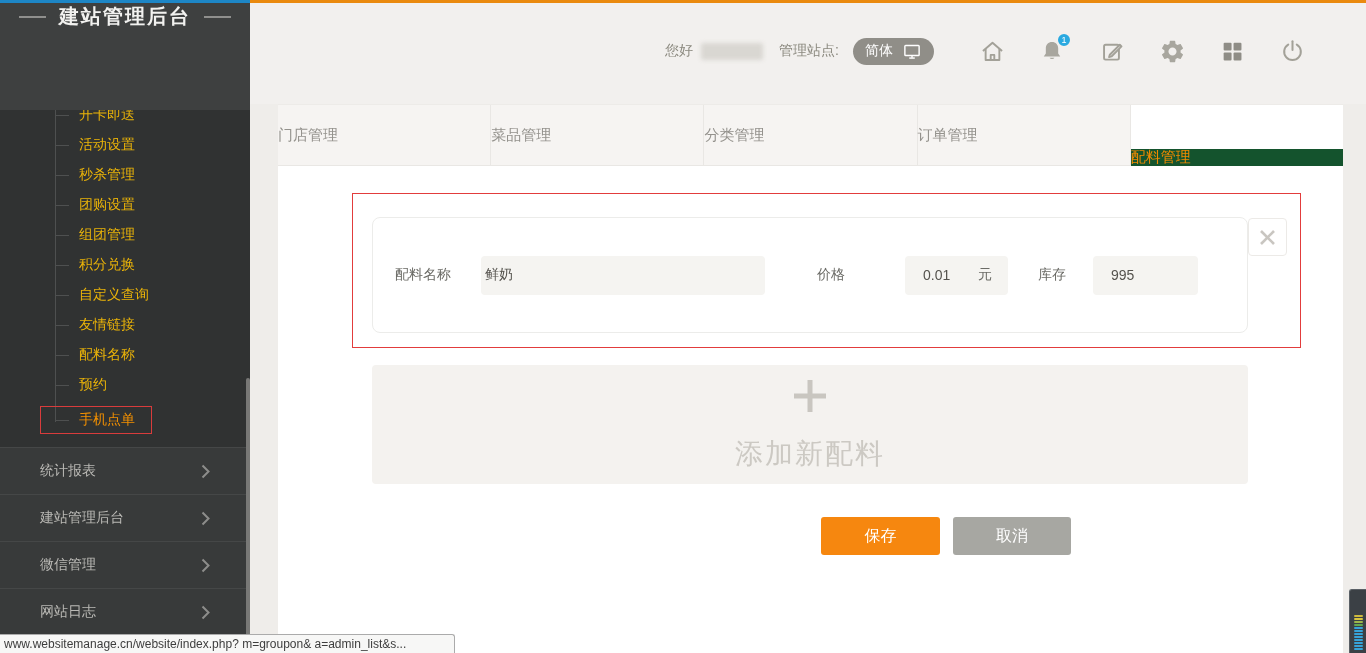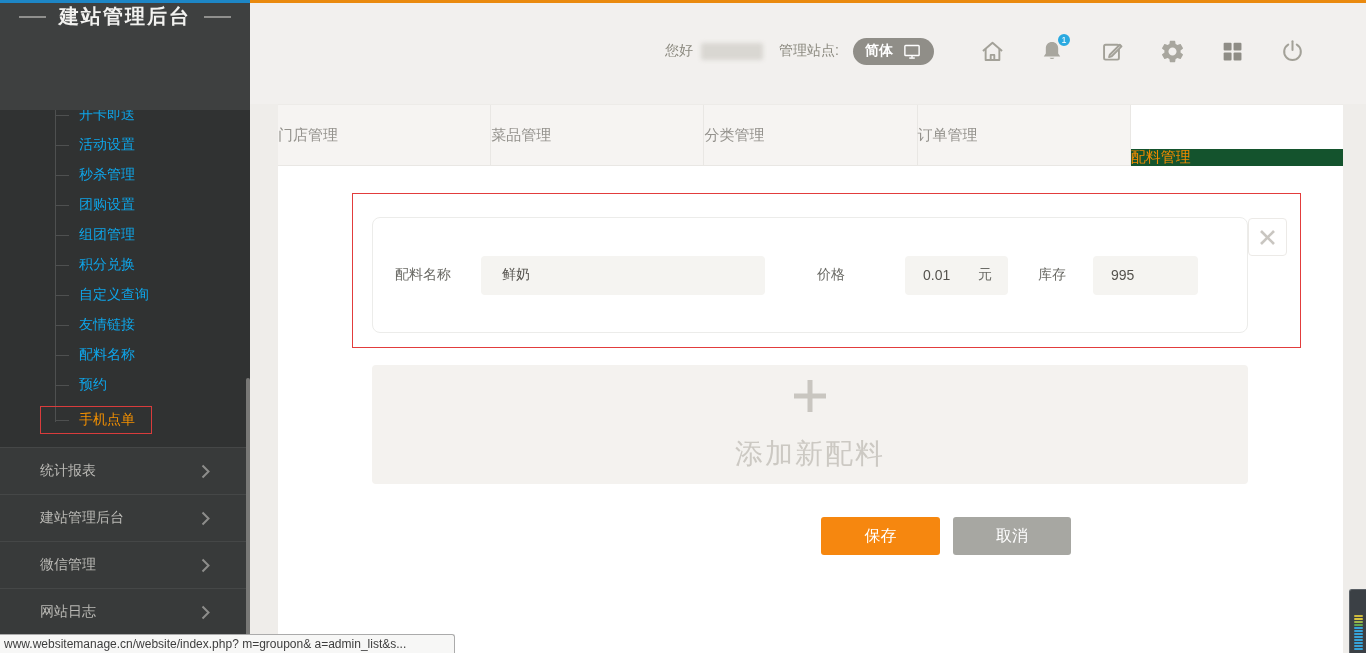--- a/index.html
+++ b/index.html
@@ -11,55 +11,55 @@
   .sidebar-topstrip { height:3px; background:#1d86c6; }
   .sidebar-header { height:107px; background:#3e4040; display:flex; align-items:flex-start; justify-content:center; }
   .sidebar-title { color:#f2f2f0; font-size:20px; font-weight:bold; letter-spacing:2px; display:flex; align-items:center; gap:13px; }
   .dash { width:27px; height:2px; background:#8f8f8d; }
 
   .submenu-wrap { position:relative; height:337px; background:#303232; overflow:hidden; }
   .tree-line { position:absolute; left:55px; top:0; width:1px; height:312px; background:#4e5050; }
   ul.submenu { list-style:none; margin-top:-10px; }
   li.sub-item { position:relative; height:30px; display:flex; align-items:center; padding-left:79px; cursor:pointer; }
   li.sub-item::before { content:''; position:absolute; left:55px; top:50%; width:14px; height:1px; background:#4e5050; }
-  .sub-label { color:#0ea5e9; font-size:14px; }
+  .sub-label { color:#eab308; font-size:14px; }
   li.sub-item.active { margin-top:5px; }
   li.sub-item.active .sub-label { color:#f39000; }
   li.sub-item.active::after { content:''; position:absolute; left:40px; top:1px; width:110px; height:26px; border:1px solid #d93c3c; }
 
   .sections { border-bottom:1px solid #454747; }
   .section-row { height:47px; border-top:1px solid #454747; background:#383a3a; display:flex; align-items:center; justify-content:space-between; padding:0 40px; cursor:pointer; }
   .section-label { color:#bab9b5; font-size:14px; }
 
   .sidebar-thumb { position:absolute; left:246px; top:378px; width:4px; height:268px; background:#787876; border-radius:2px; }
 
   
   .main-header { position:absolute; left:250px; top:0; right:0; height:104px; background:#f2f0ee; }
   .header-topstrip { height:3px; background:#ea8a0f; }
   .header-row { position:absolute; right:60px; top:37px; display:flex; align-items:center; }
   .greeting, .manage-label { font-size:14px; color:#8b897f; }
   .redacted { width:62px; height:17px; background:#d9d7d2; border-radius:2px; margin:0 16px 0 8px; filter:blur(2px); }
   .manage-label { margin-right:14px; }
-  .pill { height:27px; background:#908e88; border-radius:14px; display:flex; align-items:center; gap:9px; padding:0 12px; color:#fff; font-size:14px; cursor:pointer;font-weight:bold; }
+  .pill { height:27px; background:#908e88; border-radius:14px; display:flex; align-items:center; gap:9px; padding:0 12px; color:#fff; font-size:14px; cursor:pointer; }
   .icon-row { display:flex; align-items:center; gap:32px; margin-left:44px; }
   .icon-btn { position:relative; width:28px; height:28px; display:flex; align-items:center; justify-content:center; cursor:pointer; }
   .badge { position:absolute; top:-5px; right:-6px; width:16px; height:16px; border-radius:50%; background:#2aa9e0; border:2px solid #f2f0ee; color:#fff; font-size:9px; display:flex; align-items:center; justify-content:center; }
 
   
   .panel { position:absolute; left:278px; top:104px; width:1065px; height:549px; background:#fff; }
   .tabbar { display:flex; height:62px; border-top:1px solid #edebe8; }
   .tab { flex:1; display:flex; align-items:center; justify-content:flex-start; background:#f6f4f2; border-right:1px solid #e9e7e4; border-bottom:1px solid #e9e7e4; font-size:15px; color:#94928d; cursor:pointer; }
   .tab.active { background:#14532d; border-bottom:none; border-right:none; color:#f28a00;margin-top:44px; }
 
   .red-box { position:absolute; left:74px; top:89px; width:949px; height:155px; border:1px solid #e23c3c; }
   .card { position:absolute; left:94px; top:113px; width:876px; height:116px; background:#fff; border:1px solid #ececea; border-radius:8px; display:flex; align-items:center; padding-left:22px; }
   .fld-label { font-size:14px; color:#6b6b66; white-space:nowrap; }
   .inp { background:#f5f4f1; border-radius:4px; height:39px; display:flex; align-items:center; font-size:14px; color:#55534e; }
   .inp input { border:none; background:transparent; outline:none; font:inherit; color:inherit; width:100%; }
-  .inp-name { width:284px; padding-left:21px; margin:0 52px 0 30px; }
+  .inp-name { width:284px; padding-left:4px; margin:0 52px 0 30px; }
   .inp-price { width:103px; padding:0 16px 0 18px; margin:0 30px 0 60px; justify-content:space-between; }
   .inp-price input { width:44px; }
   .unit { color:#6b6b66; }
   .inp-stock { width:105px; padding-left:18px; margin-left:27px; }
   .close-btn { position:absolute; left:970px; top:114px; width:39px; height:38px; background:#fff; border:1px solid #eceae7; border-radius:4px; display:flex; align-items:center; justify-content:center; cursor:pointer; }
 
   .add-area { position:absolute; left:94px; top:261px; width:876px; height:119px; background:#f4f2ef; border-radius:4px; display:flex; align-items:center; justify-content:center; gap:20px; cursor:pointer;flex-direction:column; }
   .add-label { font-size:28px; color:#ccc9c3; letter-spacing:2px; }
 
   .btn { position:absolute; top:413px; height:38px; border:none; border-radius:3px; color:#fff; font-size:16px; font-family:inherit; cursor:pointer; }

